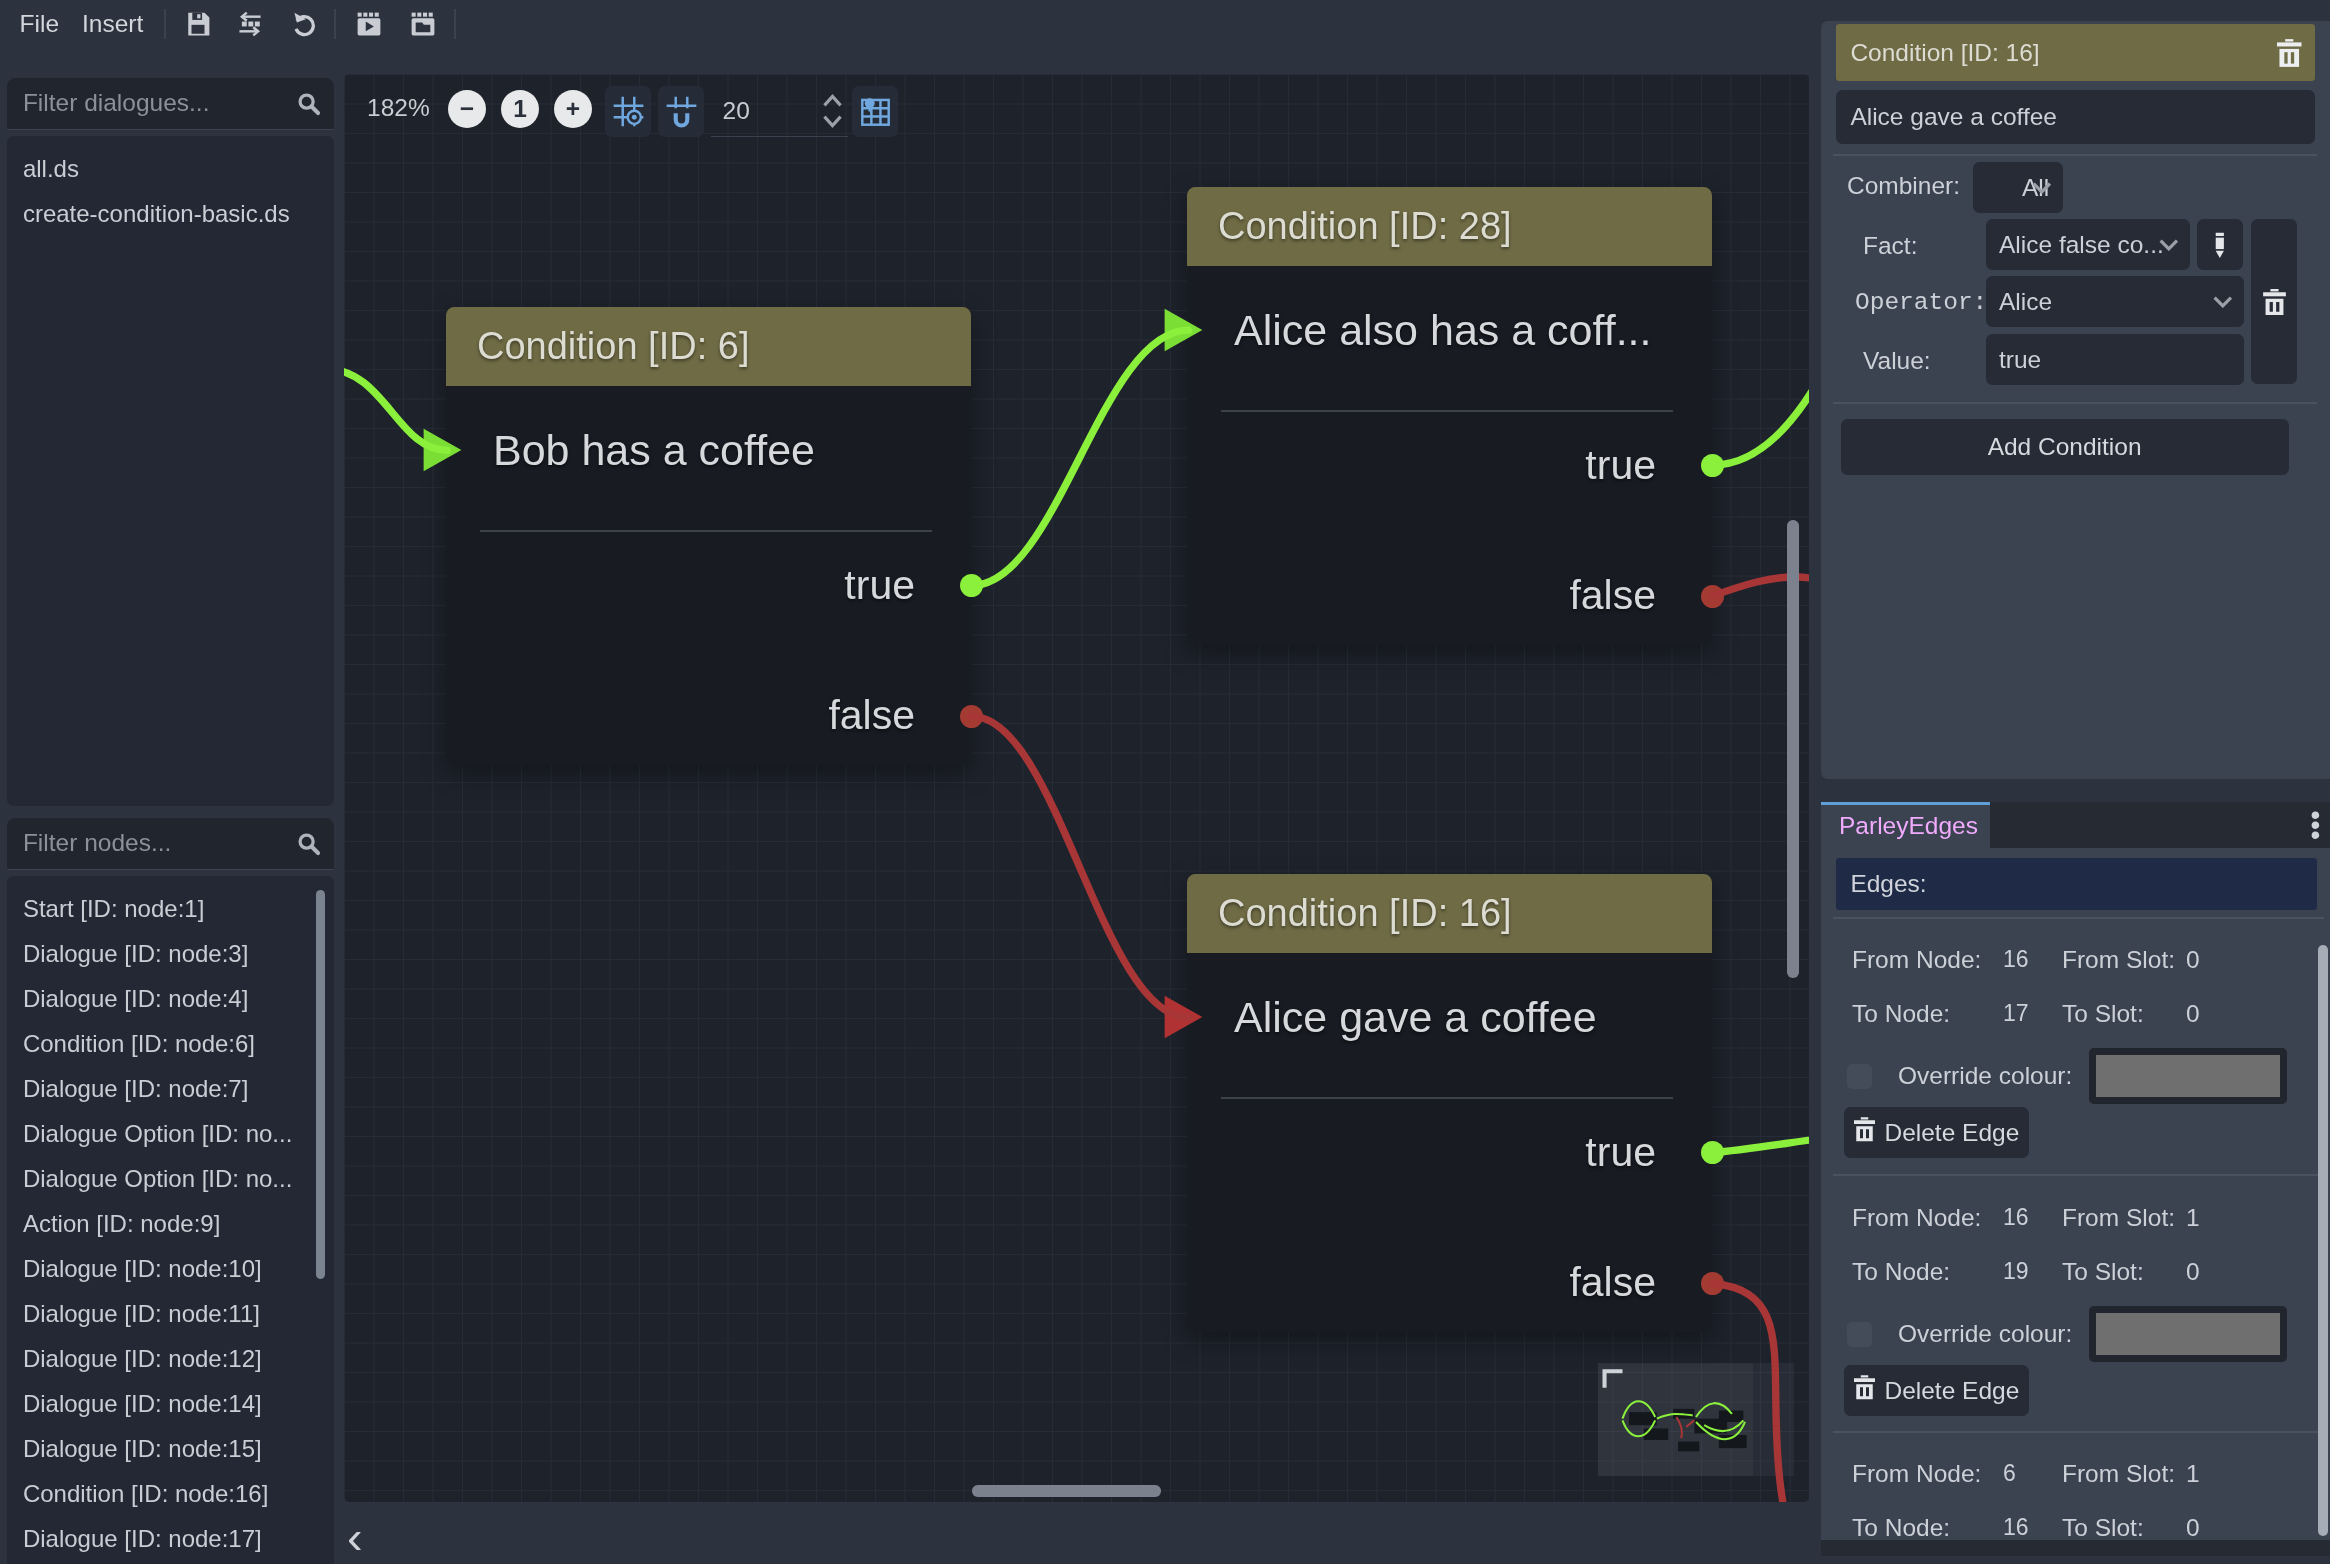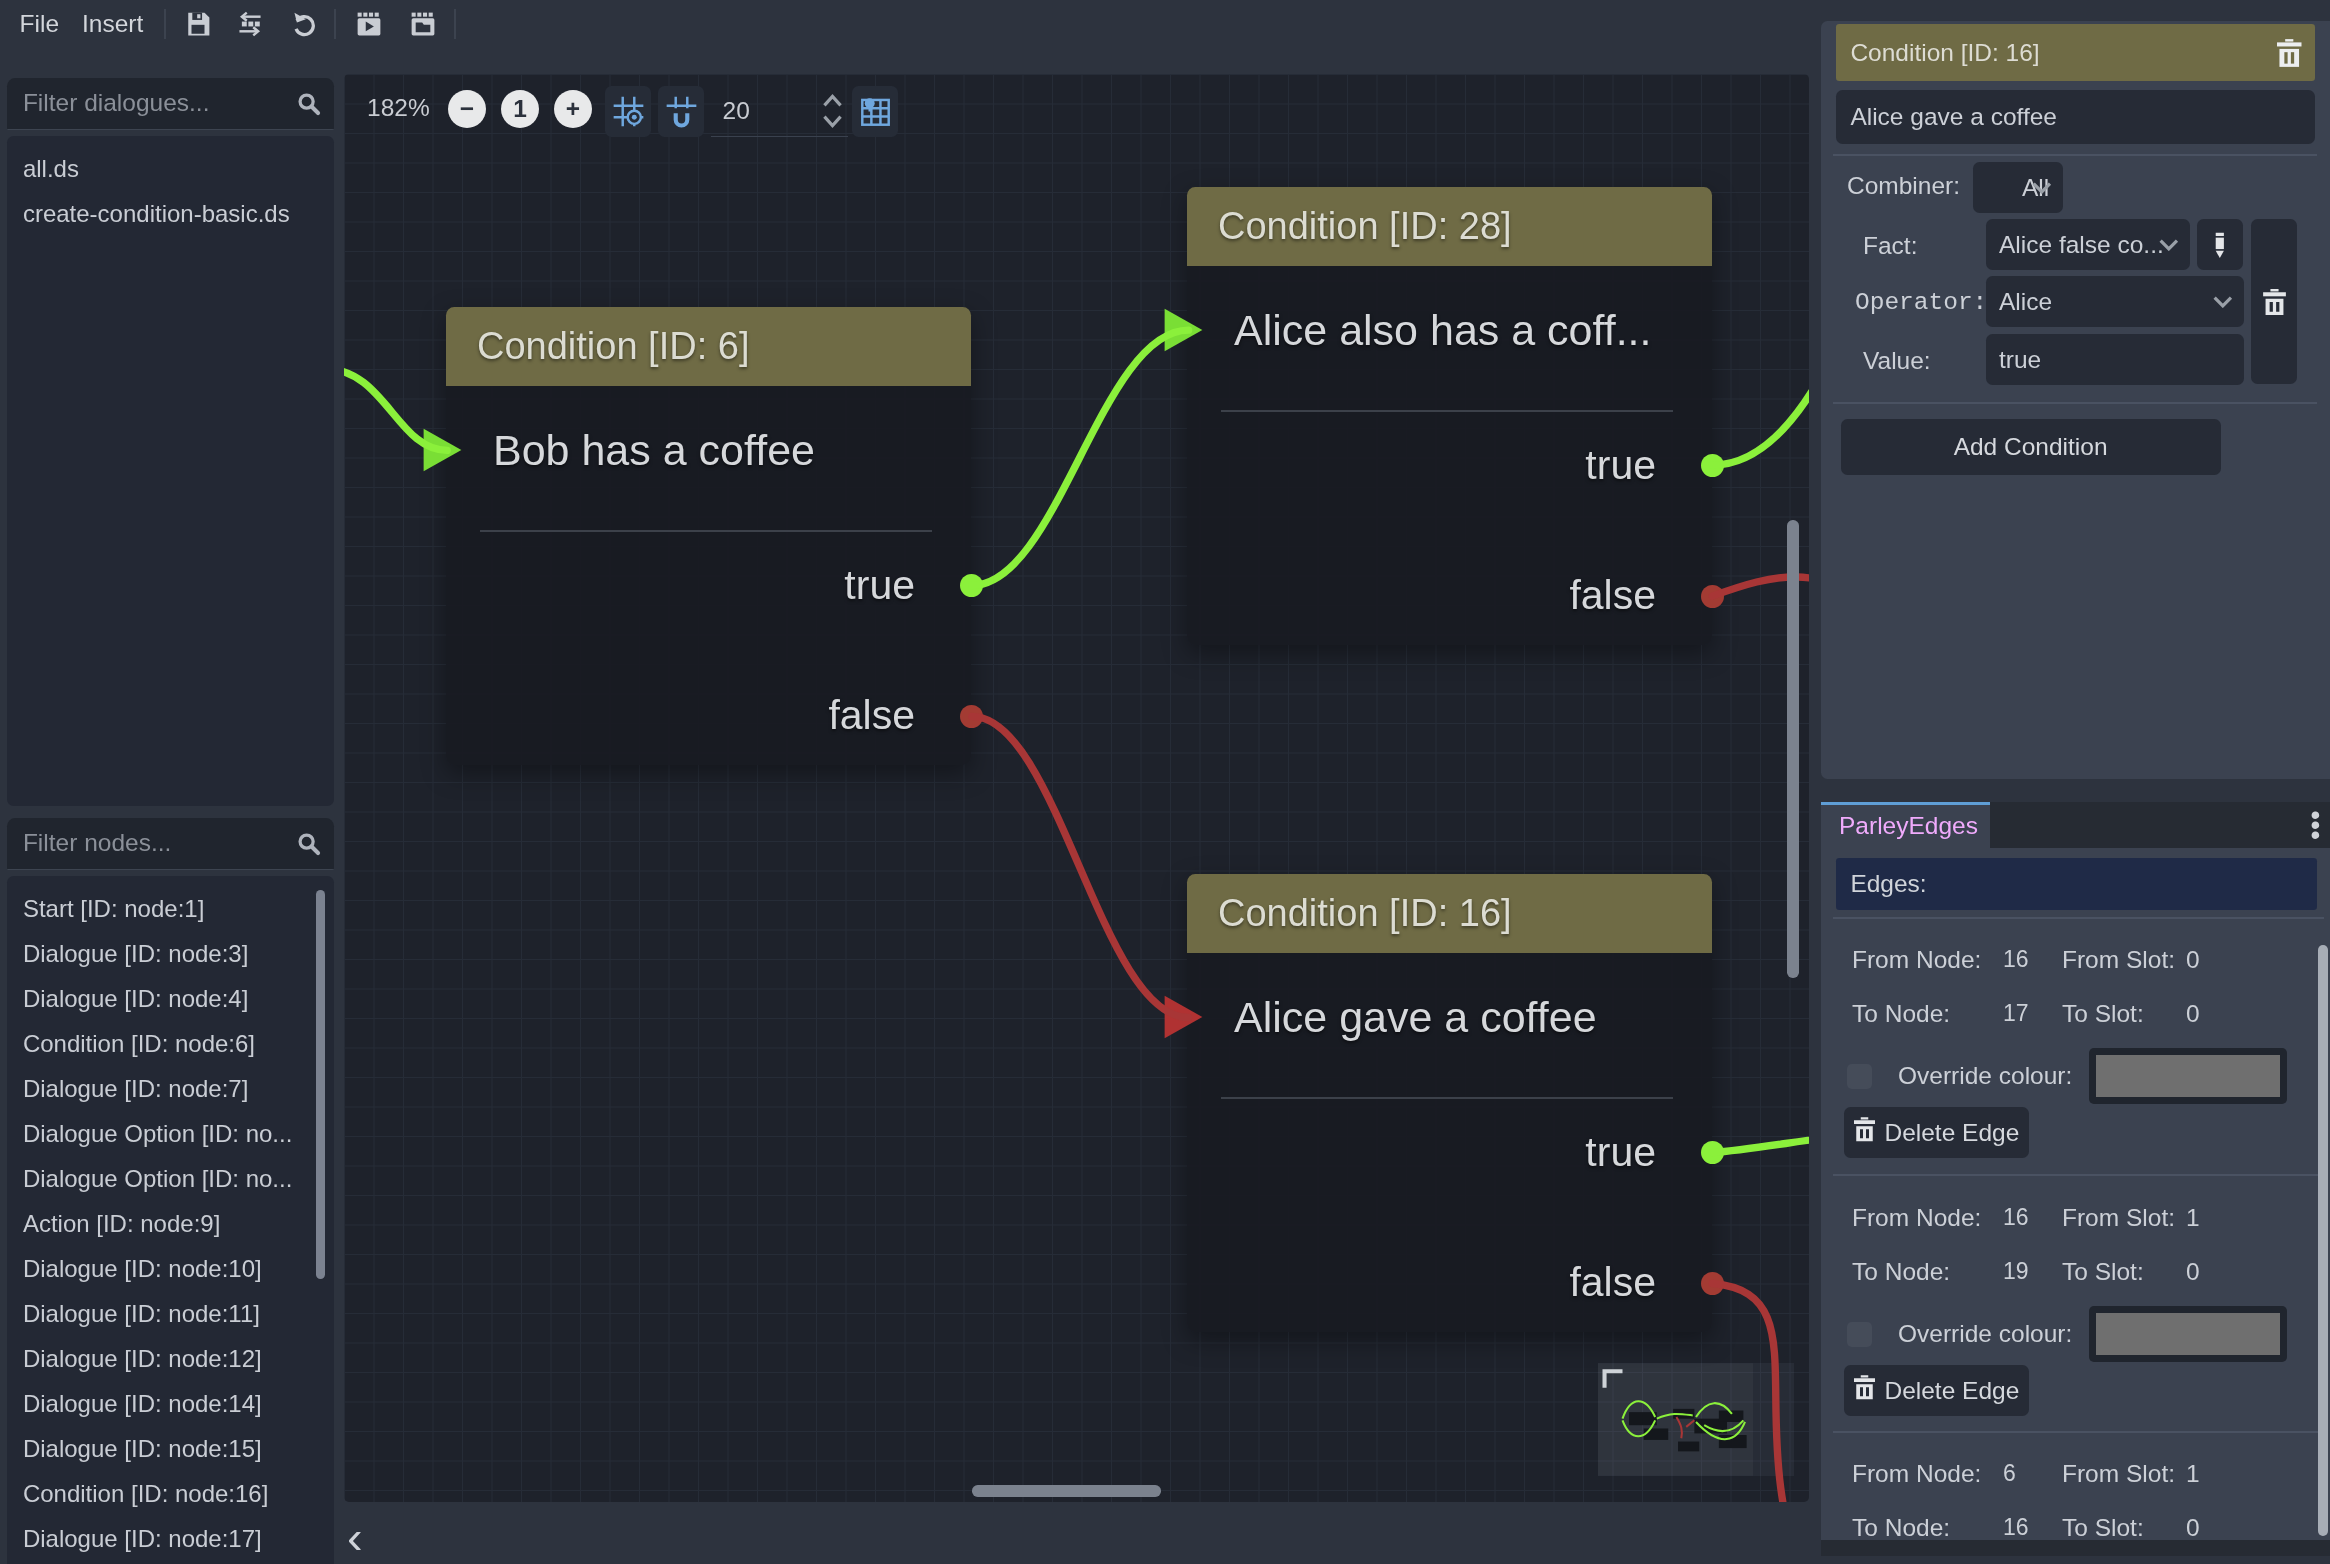--- a/index.html
+++ b/index.html
@@ -58,21 +58,21 @@
   
   .rpanel { position:absolute; left:1821px; width:509px; background:#3b4250; }
   #inspector { top:21px; height:758px; border-radius:6.5px 0 0 6.5px; }
   .olive-hdr { position:absolute; left:14.7px; top:3.3px; width:479px; height:57px; background:#6f6b45; border-radius:3.3px; }
   .olive-hdr .t { position:absolute; left:14.7px; top:0; height:57px; line-height:57px; font-size:24.5px; color:#dddcd3; }
   .olive-hdr .trash { position:absolute; right:13px; top:14.7px; }
   .rfield { position:absolute; background:#262b36; border-radius:6.5px; }
   .rtext { position:absolute; font-size:24.5px; color:#ccd0d7; white-space:nowrap; }
   .rdiv { position:absolute; left:11.5px; width:484px; height:1.6px; background:#4a5262; }
   .chev { position:absolute; right:11.5px; top:50%; margin-top:-5.7px; }
-  .add-btn { position:absolute; left:19.6px; top:398px; width:380px; height:56px; background:#262b36; border-radius:6.5px; text-align:center; line-height:56px; font-size:24.5px; color:#d6d9de; }
+  .add-btn { position:absolute; left:19.6px; top:398px; width:448px; height:56px; background:#262b36; border-radius:6.5px; text-align:center; line-height:56px; font-size:24.5px; color:#d6d9de; }
 
   #edgesdock { top:802px; height:754px; background:#262b33; }
   #edgesdock .tab { position:absolute; left:0; top:0; width:169px; height:46px; background:#3b4250; border-top:3.3px solid #5f9ed6; }
   #edgesdock .tab span { display:block; padding-left:18px; line-height:41px; font-size:24.5px; color:#f0abfc; }
   #edgesdock .dots { position:absolute; right:6.5px; top:8.2px; width:16.4px; text-align:center; font-size:28px; color:#cfd3d8; letter-spacing:0; line-height:9.8px; }
   #dockbody { position:absolute; left:0; top:46px; width:509px; height:692px; background:#3b4250; overflow:hidden; }
   .navy-hdr { position:absolute; left:14.7px; top:9.8px; width:481px; height:52px; background:#1f2a47; border-radius:3.3px; }
   .navy-hdr span { display:block; padding-left:14.7px; line-height:52px; font-size:24.5px; color:#d0d4da; }
   .ediv { position:absolute; left:11.5px; width:491px; height:1.6px; background:#4a5262; }
   .erow { position:absolute; left:0; width:509px; height:43px; }

